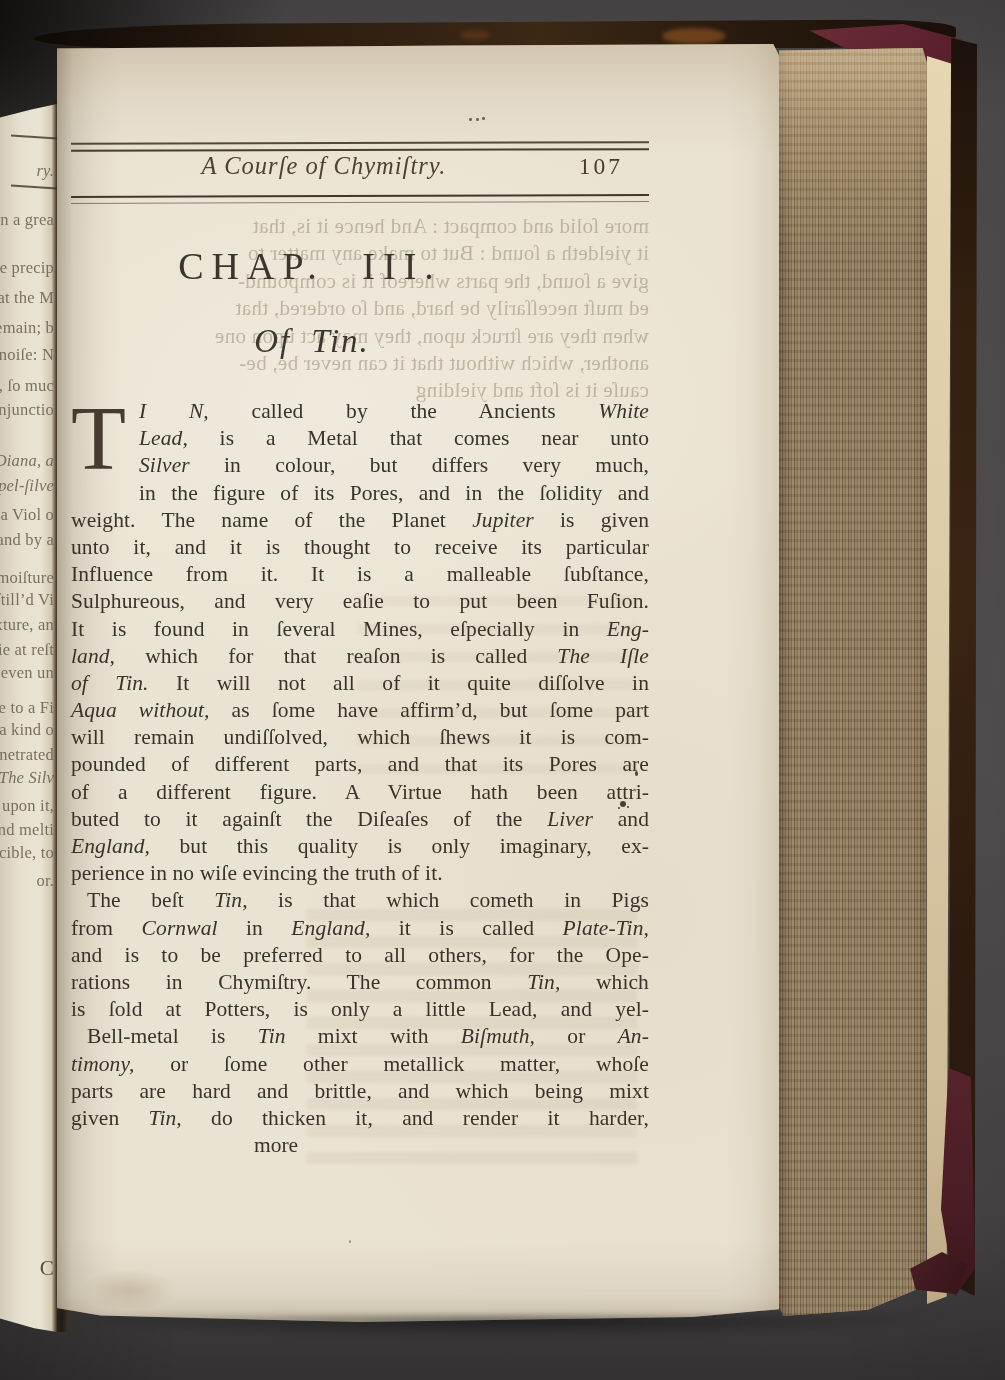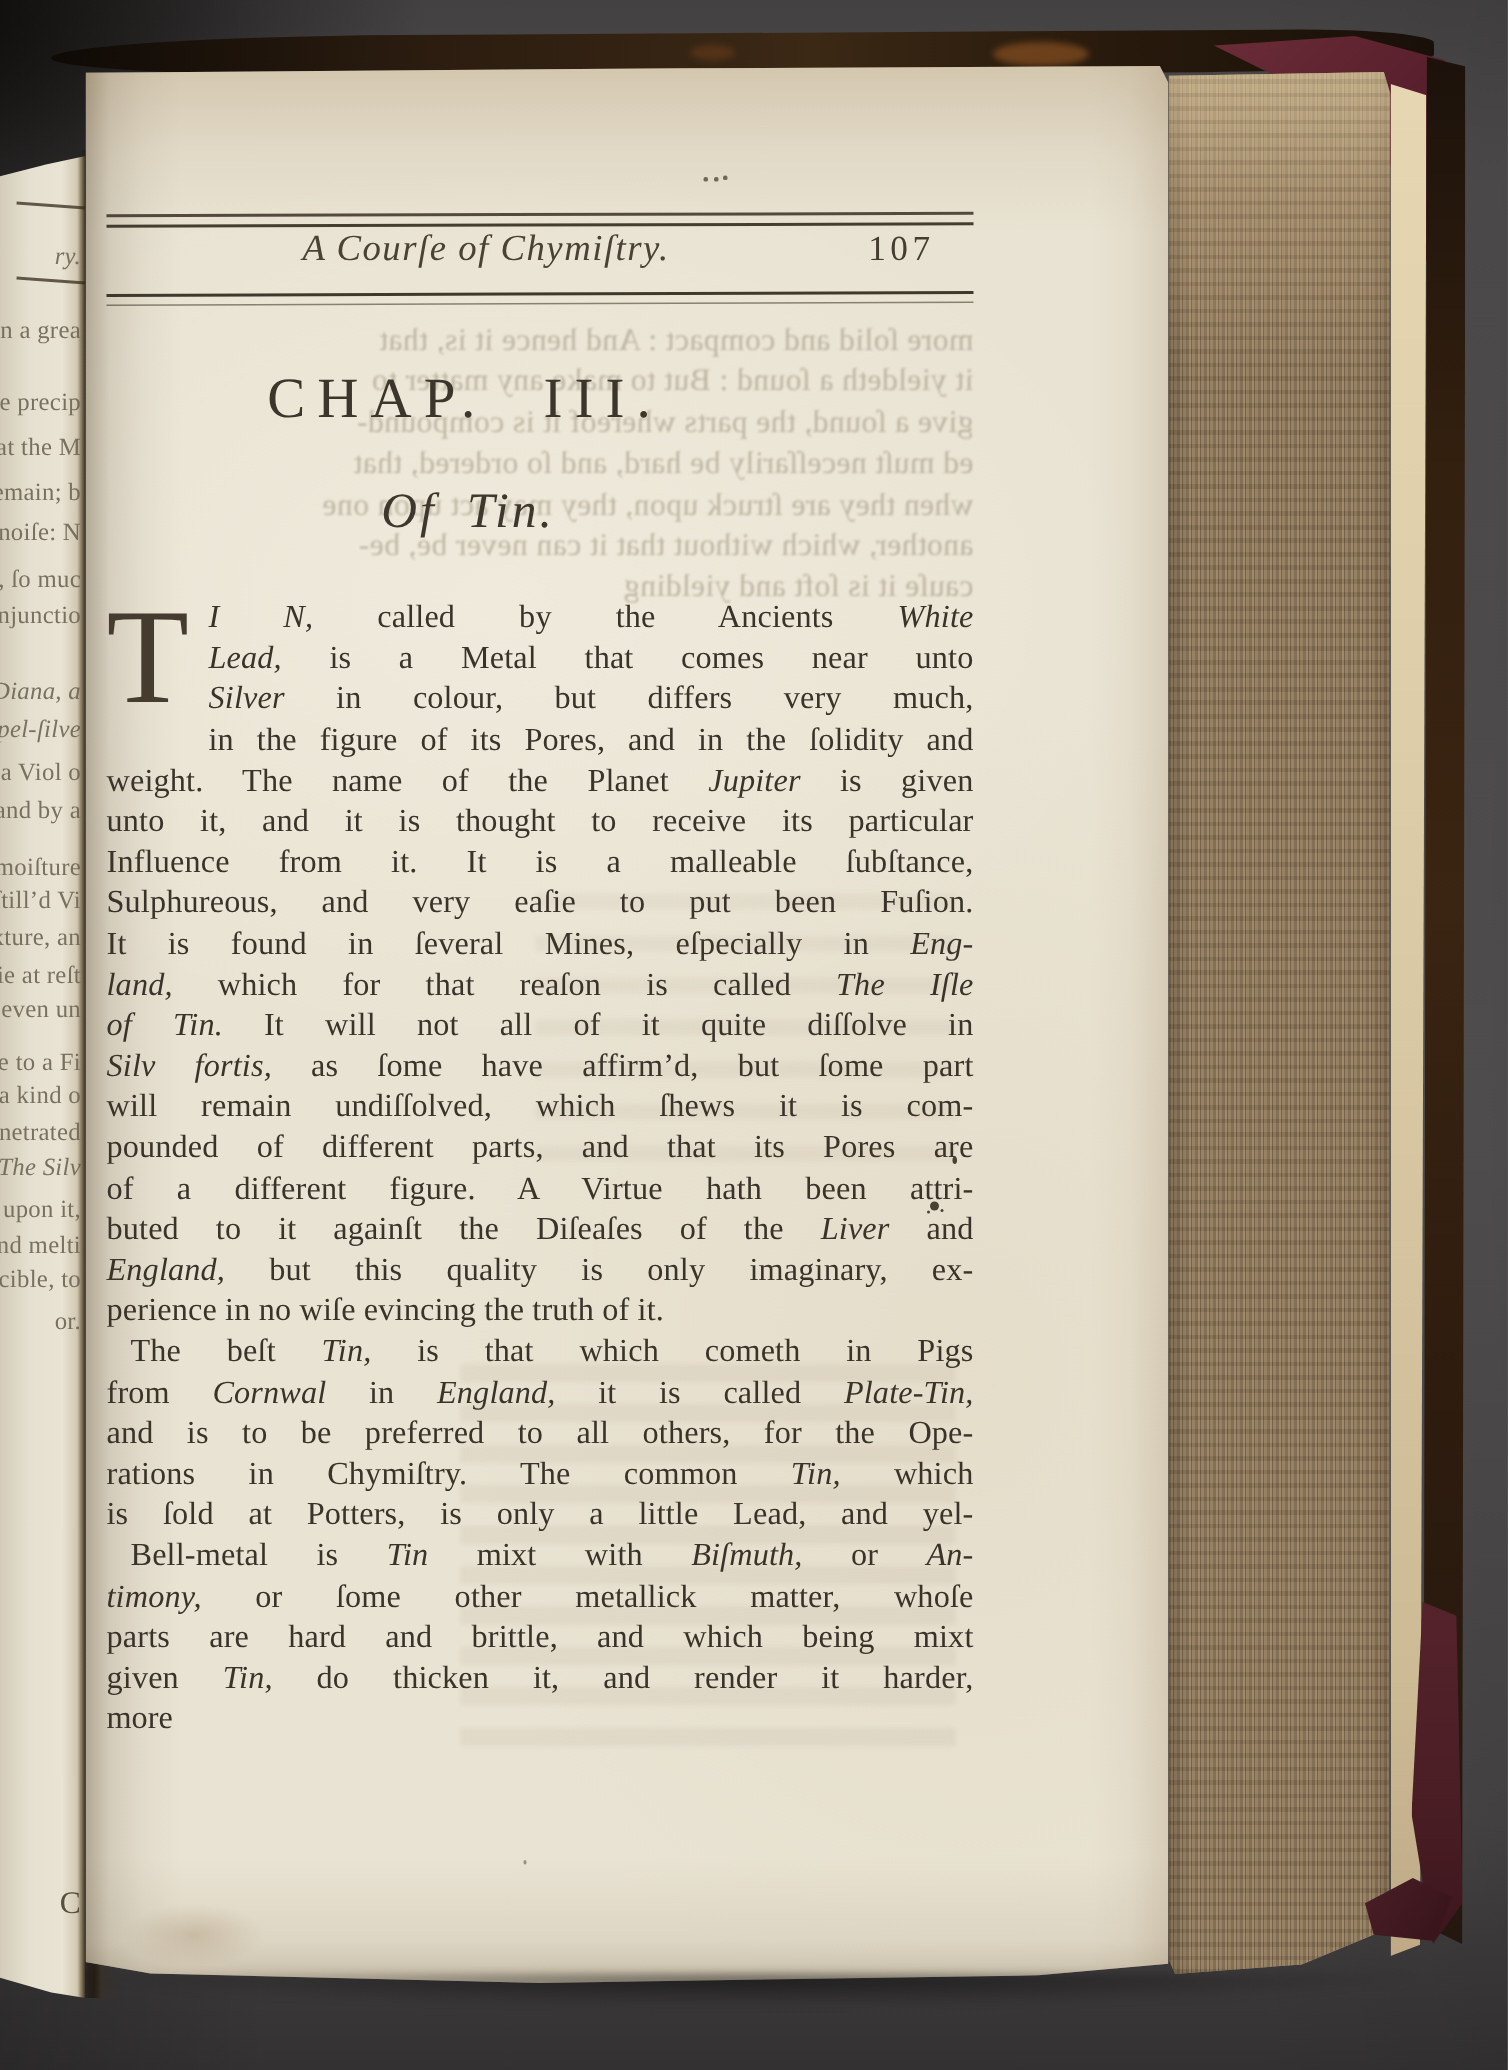--- a/index.html
+++ b/index.html
@@ -78,21 +78,21 @@
     height:27.2px;line-height:27.2px;text-align:justify;text-align-last:justify;
     white-space:nowrap;letter-spacing:.1px;
   }
   .bline.nj{text-align-last:left;}
   .bline.ind{text-indent:16px;}
   .bline .it{font-style:italic;}
   .dropcap{
     float:left;width:60px;height:80px;font-size:90px;line-height:72px;
     margin:5px 8px 0 0;color:#453c2f;text-align:left;
   }
-  .cwline{height:27.2px;line-height:27.2px;text-align:left;padding-right:168px;}
+  .cwline{height:27.2px;line-height:27.2px;text-align:center;padding-right:168px;}
   
   .show-through-top{
     position:absolute;left:14px;top:170px;width:578px;height:232px;overflow:hidden;z-index:1;pointer-events:none;
   }
   .stline{
     position:absolute;left:0;width:100%;transform:scaleX(-1);white-space:nowrap;
     font-size:21px;color:var(--c-show,#8d7f68);opacity:.48;filter:blur(.7px);letter-spacing:.3px;
   }
   .show-smudge-low{
     position:absolute;left:250px;top:860px;width:330px;height:260px;pointer-events:none;
@@ -221,21 +221,21 @@
         <div class="bline"><span class="it">Lead,</span><span> is a Metal that comes near unto</span></div>
         <div class="bline"><span class="it">Silver</span><span> in colour, but differs very much,</span></div>
         <div class="bline"><span>in the figure of its Pores, and in the ſolidity and</span></div>
         <div class="bline"><span>weight. The name of the Planet </span><span class="it">Jupiter</span><span> is given</span></div>
         <div class="bline"><span>unto it, and it is thought to receive its particular</span></div>
         <div class="bline"><span>Influence from it. It is a malleable ſubſtance,</span></div>
         <div class="bline"><span>Sulphureous, and very eaſie to put been Fuſion.</span></div>
         <div class="bline"><span>It is found in ſeveral Mines, eſpecially in </span><span class="it">Eng-</span></div>
         <div class="bline"><span class="it">land,</span><span> which for that reaſon is called </span><span class="it">The Iſle</span></div>
         <div class="bline"><span class="it">of Tin.</span><span> It will not all of it quite diſſolve in</span></div>
-        <div class="bline"><span class="it">Silv fortis,</span><span> as ſome have affirm’d, but ſome part</span></div>
+        <div class="bline"><span class="it">Aqua without,</span><span> as ſome have affirm’d, but ſome part</span></div>
         <div class="bline"><span>will remain undiſſolved, which ſhews it is com-</span></div>
         <div class="bline"><span>pounded of different parts, and that its Pores are</span></div>
         <div class="bline"><span>of a different figure. A Virtue hath been attri-</span></div>
         <div class="bline"><span>buted to it againſt the Diſeaſes of the </span><span class="it">Liver</span><span> and</span></div>
         <div class="bline"><span class="it">England,</span><span> but this quality is only imaginary, ex-</span></div>
         <div class="bline nj"><span>perience in no wiſe evincing the truth of it.</span></div>
         <div class="bline ind"><span>The beſt </span><span class="it">Tin,</span><span> is that which cometh in Pigs</span></div>
         <div class="bline"><span>from </span><span class="it">Cornwal</span><span> in </span><span class="it">England,</span><span> it is called </span><span class="it">Plate-Tin,</span></div>
         <div class="bline"><span>and is to be preferred to all others, for the Ope-</span></div>
         <div class="bline"><span>rations in Chymiſtry. The common </span><span class="it">Tin,</span><span> which</span></div>

